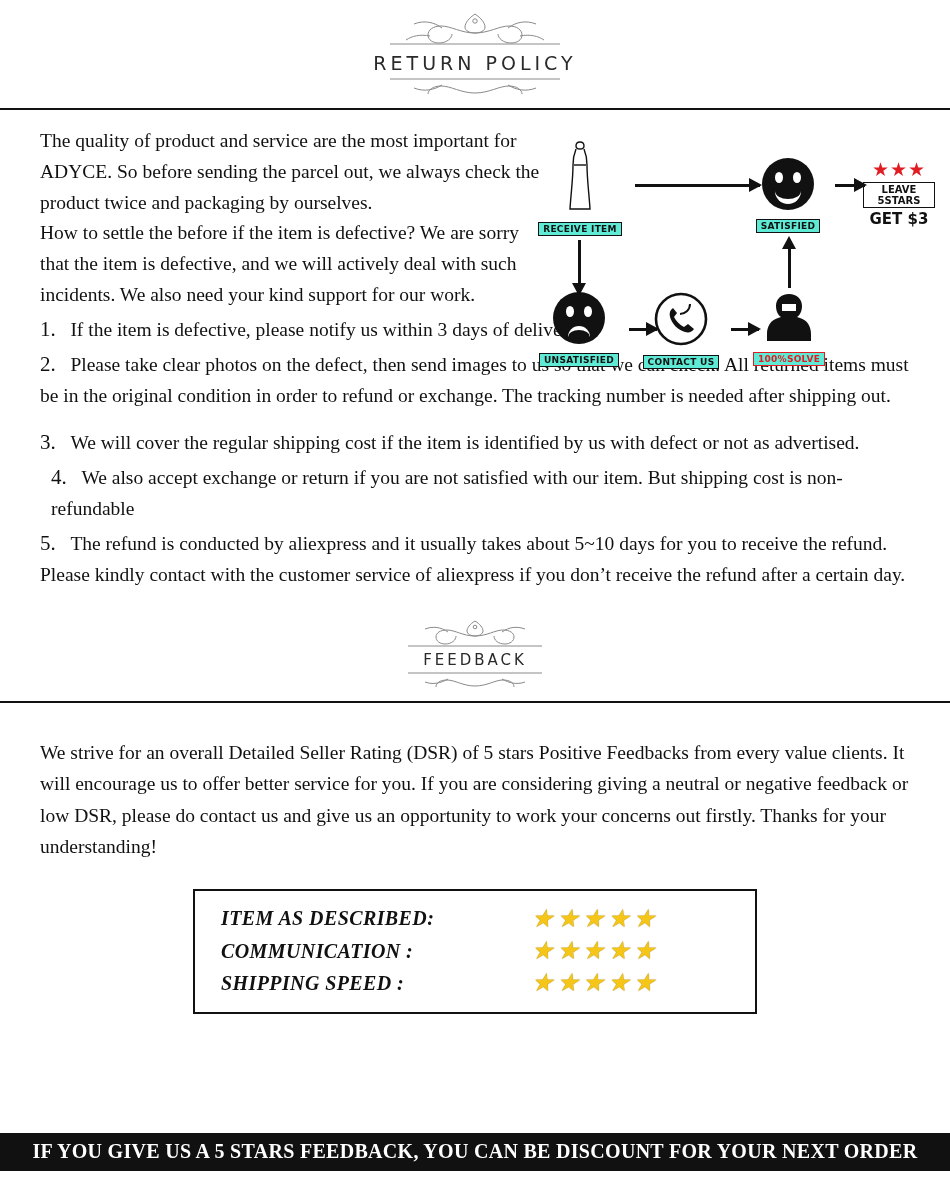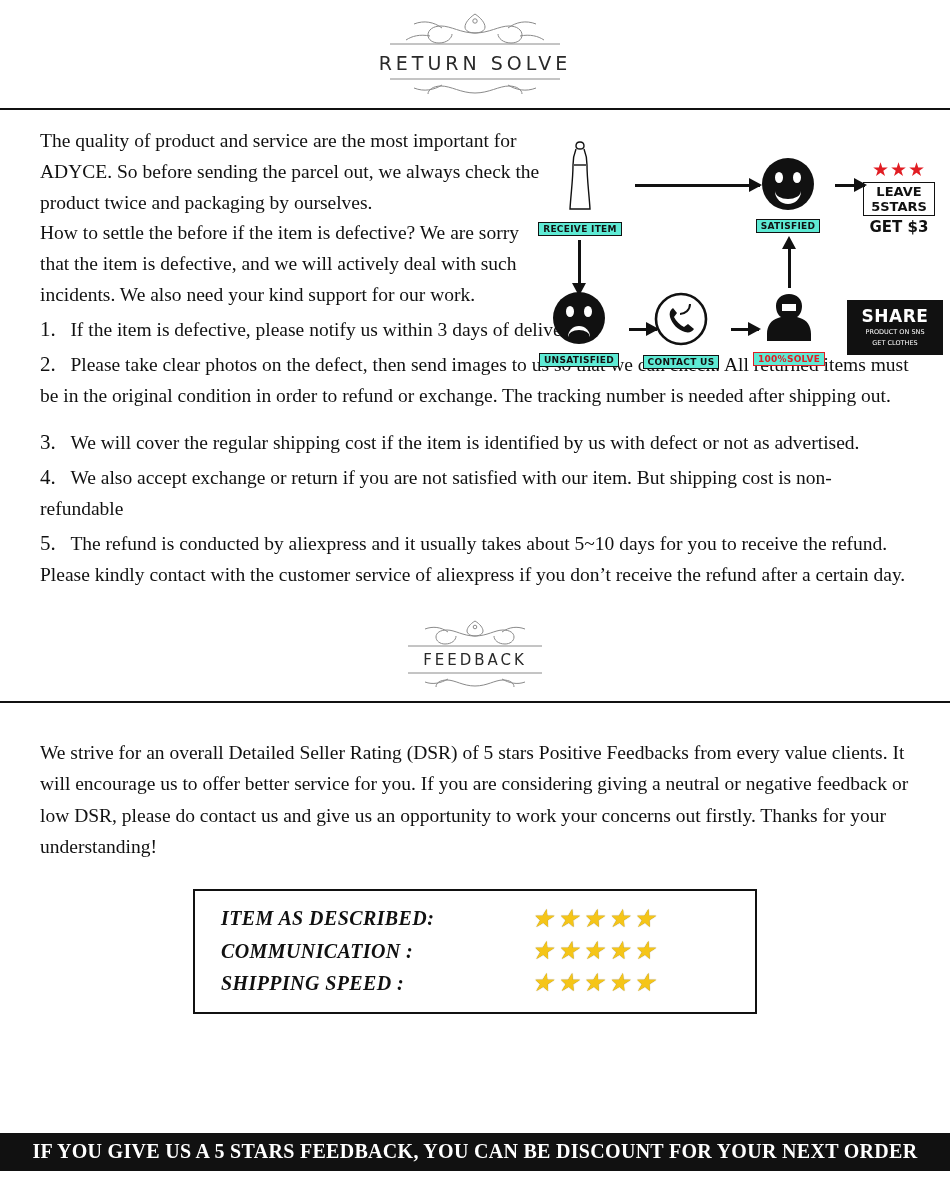--- a/index.html
+++ b/index.html
@@ -170,21 +170,21 @@
     text-align: center;
   }
   .red-star {
     color: #e11d23;
     font-size: 19px;
     line-height: 1;
     letter-spacing: 1px;
   }
   .leave-box {
     font-family: "DejaVu Sans", sans-serif;
-    font-size: 13px;
+    font-size: 10px;
     font-weight: bold;
     border: 1px solid #111;
     padding: 1px 3px;
     display: inline-block;
     margin-top: 3px;
   }
   .get3 {
     font-family: "DejaVu Sans", sans-serif;
     font-size: 15px;
     font-weight: bold;
@@ -269,21 +269,21 @@
       <path d="M105 25 c-14 0 -24 -7 -34 -7 -8 0 -13 4 -13 9 0 5 5 8 11 8 8 0 13 -5 13 -9"></path>
       <path d="M105 25 c14 0 24 -7 34 -7 8 0 13 4 13 9 0 5 -5 8 -11 8 -8 0 -13 -5 -13 -9"></path>
       <path d="M60 28 c-10 -2 -18 0 -24 4"></path>
       <path d="M150 28 c10 -2 18 0 24 4"></path>
       <path d="M72 20 c-8 -6 -18 -8 -28 -4"></path>
       <path d="M138 20 c8 -6 18 -8 28 -4"></path>
       <circle cx="105" cy="13" r="2.2"></circle>
       <path d="M20 36 L190 36"></path>
     </g>
   </svg>
-  <p class="ornament-title">RETURN SOLVE</p>
+  <p class="ornament-title">RETURN POLICY</p>
   <svg class="flourish" width="210" height="24" viewBox="0 0 210 24">
     <g fill="none" stroke="#8a8a8a" stroke-width="1">
       <path d="M20 5 L190 5"></path>
       <path d="M105 19 c-14 0 -24 -7 -34 -7 -8 0 -13 4 -13 8"></path>
       <path d="M105 19 c14 0 24 -7 34 -7 8 0 13 4 13 8"></path>
       <path d="M72 11 c-8 5 -18 7 -28 3"></path>
       <path d="M138 11 c8 5 18 7 28 3"></path>
     </g>
   </svg>
 </div>
@@ -349,44 +349,39 @@
   <div class="dg-item" style="left:218px; top:150px; width:92px;">
     <svg width="48" height="54" viewBox="0 0 48 54" style="display:block;margin:0 auto 4px auto;">
       <path d="M24 4 c-8 0 -13 5 -13 12 0 5 2 9 5 11 l-3 1 c-7 2 -11 8 -11 16 l0 7 44 0 0 -7 c0 -8 -4 -14 -11 -16 l-3 -1 c3 -2 5 -6 5 -11 0 -7 -5 -12 -13 -12z" fill="#111"></path>
       <rect x="17" y="14" width="14" height="7" fill="#fff"></rect>
     </svg>
     <span class="dg-label red">100%SOLVE</span>
   </div>
 
   <div class="arrow-v up" style="left:263px; top:108px; height:40px;"></div>
 
-  <div class="share-box" style="left:322px; top:160px;">
-    <div class="share-title">SHARE</div>
-    <div class="share-sub">PRODUCT ON SNS</div>
-    <div class="share-sub">GET CLOTHES</div>
-  </div>
 </div>
 
 <div class="content">
   <p class="para-block">The quality of product and service are the most important for ADYCE. So before sending the parcel out, we always check the product twice and packaging by ourselves.</p>
   <p class="para-block">How to settle the before if the item is defective? We are sorry that the item is defective, and we will actively deal with such incidents. We also need your kind support for our work.</p>
 
   <p style="margin-top:2px;">
     <span class="num">1.</span>
     &nbsp;&nbsp;<span class="mid-width">If the item is defective, please notify us within 3 days of delivery.</span>
   </p>
   <p style="margin-top:2px;">
     <span class="num">2.</span>
     &nbsp;&nbsp;<span>Please take clear photos on the defect, then send images to us so that we can check. All returned items must be in the original condition in order to refund or exchange. The tracking number is needed after shipping out.</span>
   </p>
   <p style="margin-top:14px;">
     <span class="num">3.</span>
     &nbsp;&nbsp;<span>We will cover the regular shipping cost if the item is identified by us with defect or not as advertised.</span>
   </p>
-  <p style="margin-top:2px;">
+  <p style="margin-top:2px;margin-left:11px;">
     <span class="num">4.</span>
     &nbsp;&nbsp;<span>We also accept exchange or return if you are not satisfied with our item. But shipping cost is non-refundable</span>
   </p>
   <p style="margin-top:2px;">
     <span class="num">5.</span>
     &nbsp;&nbsp;<span>The refund is conducted by aliexpress and it usually takes about 5~10 days for you to receive the refund. Please kindly contact with the customer service of aliexpress if you don’t receive the refund after a certain day.</span>
   </p>
 </div>
 
 <div class="ornament-block" style="padding-top:26px;">

